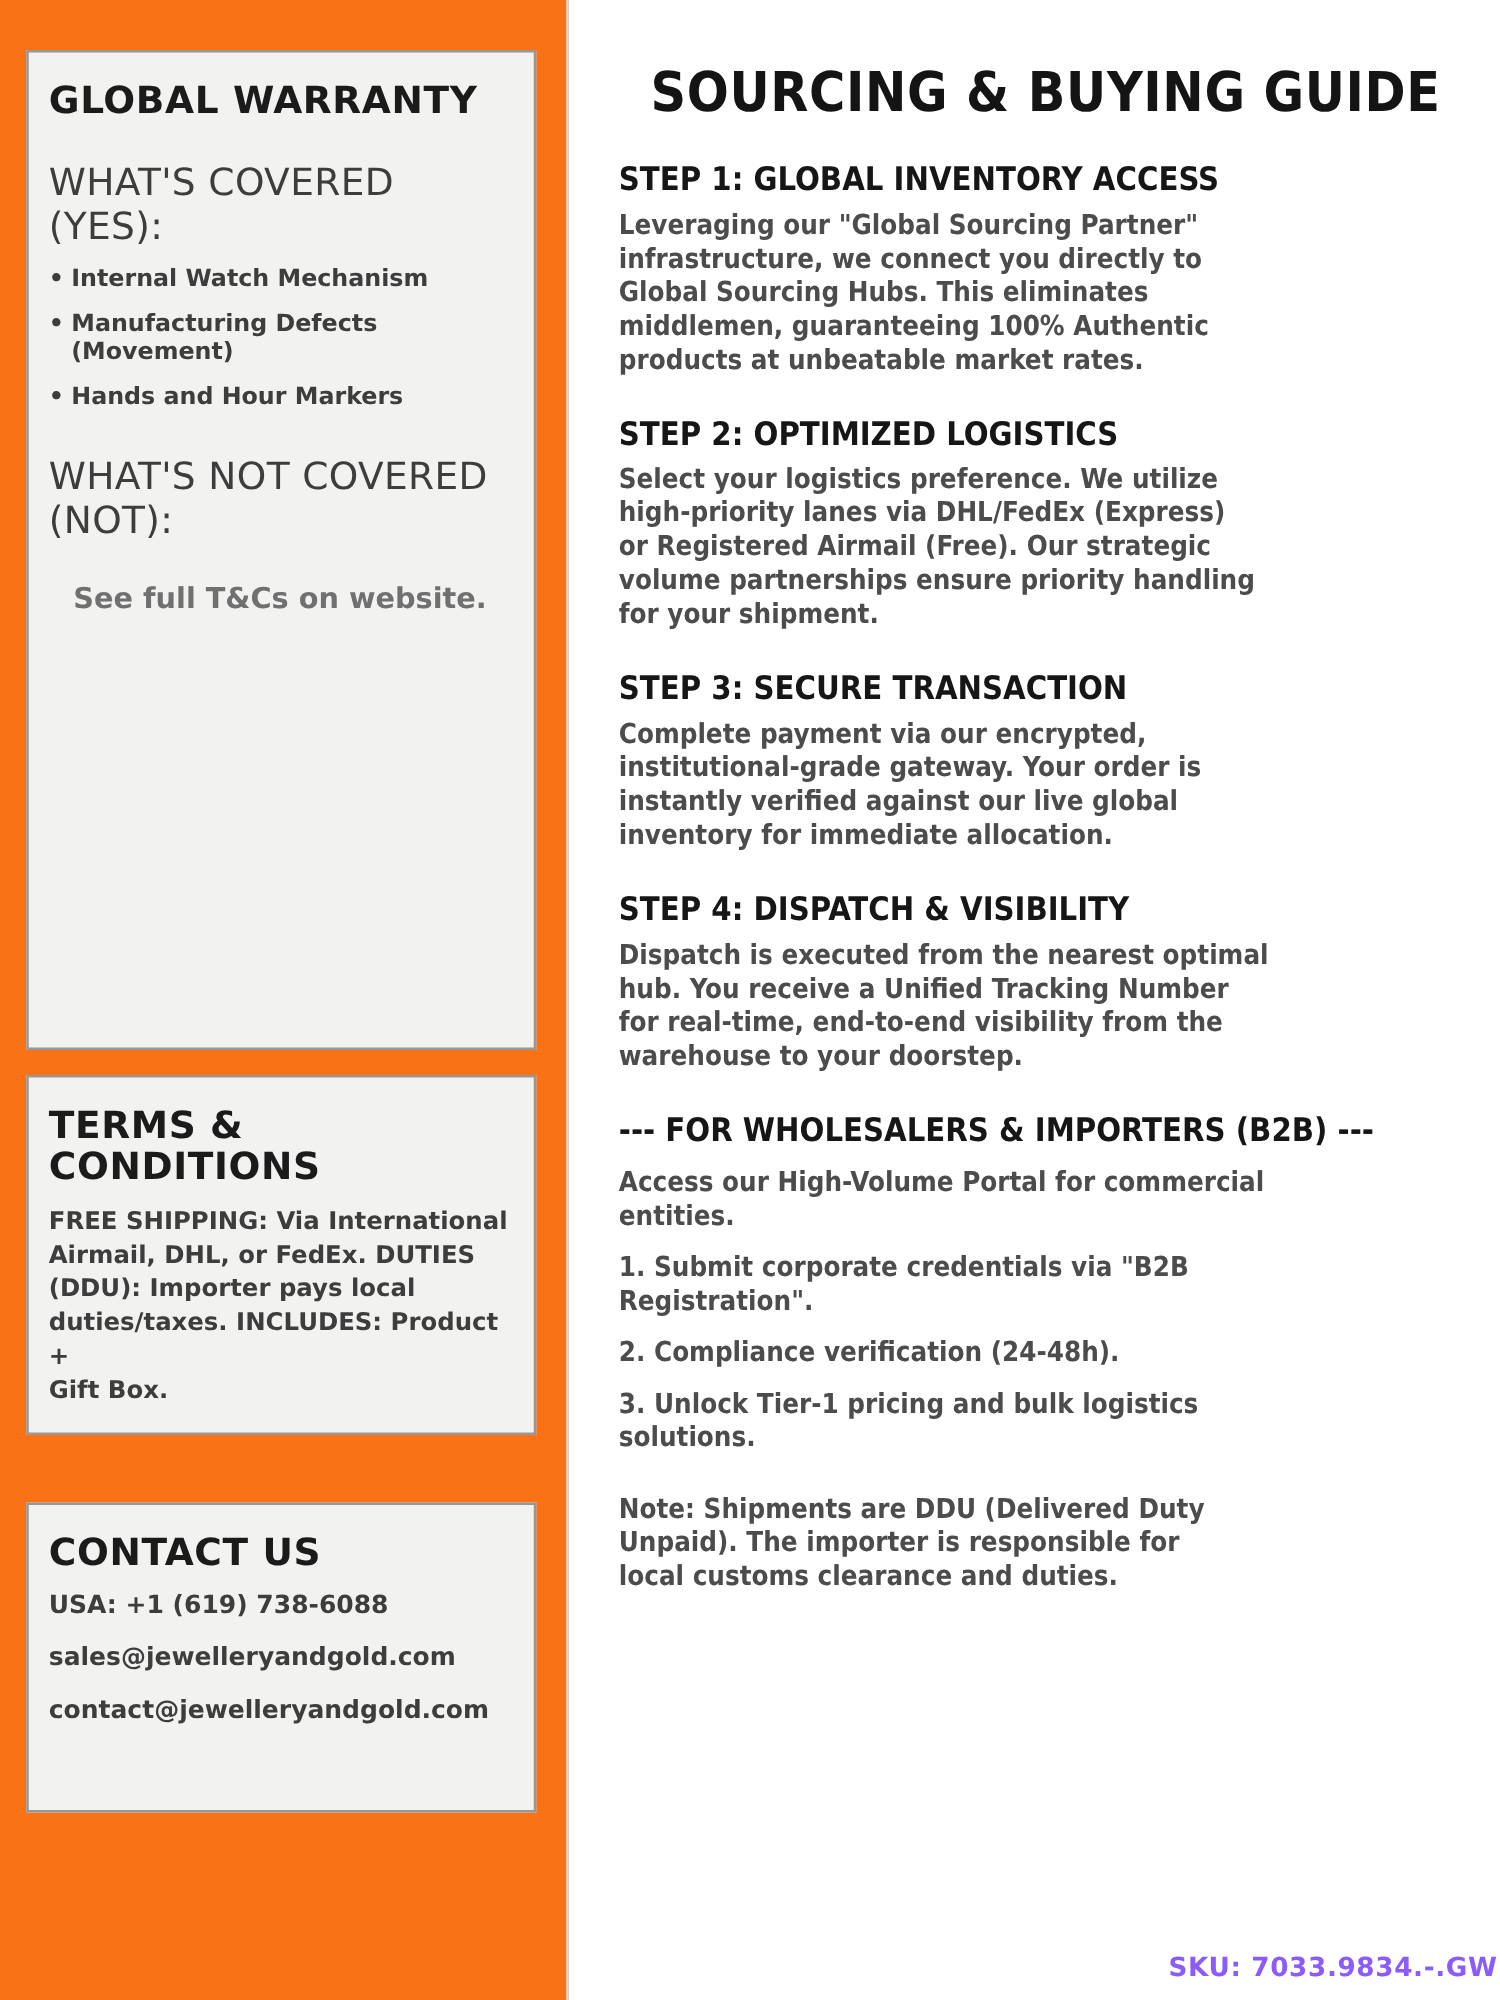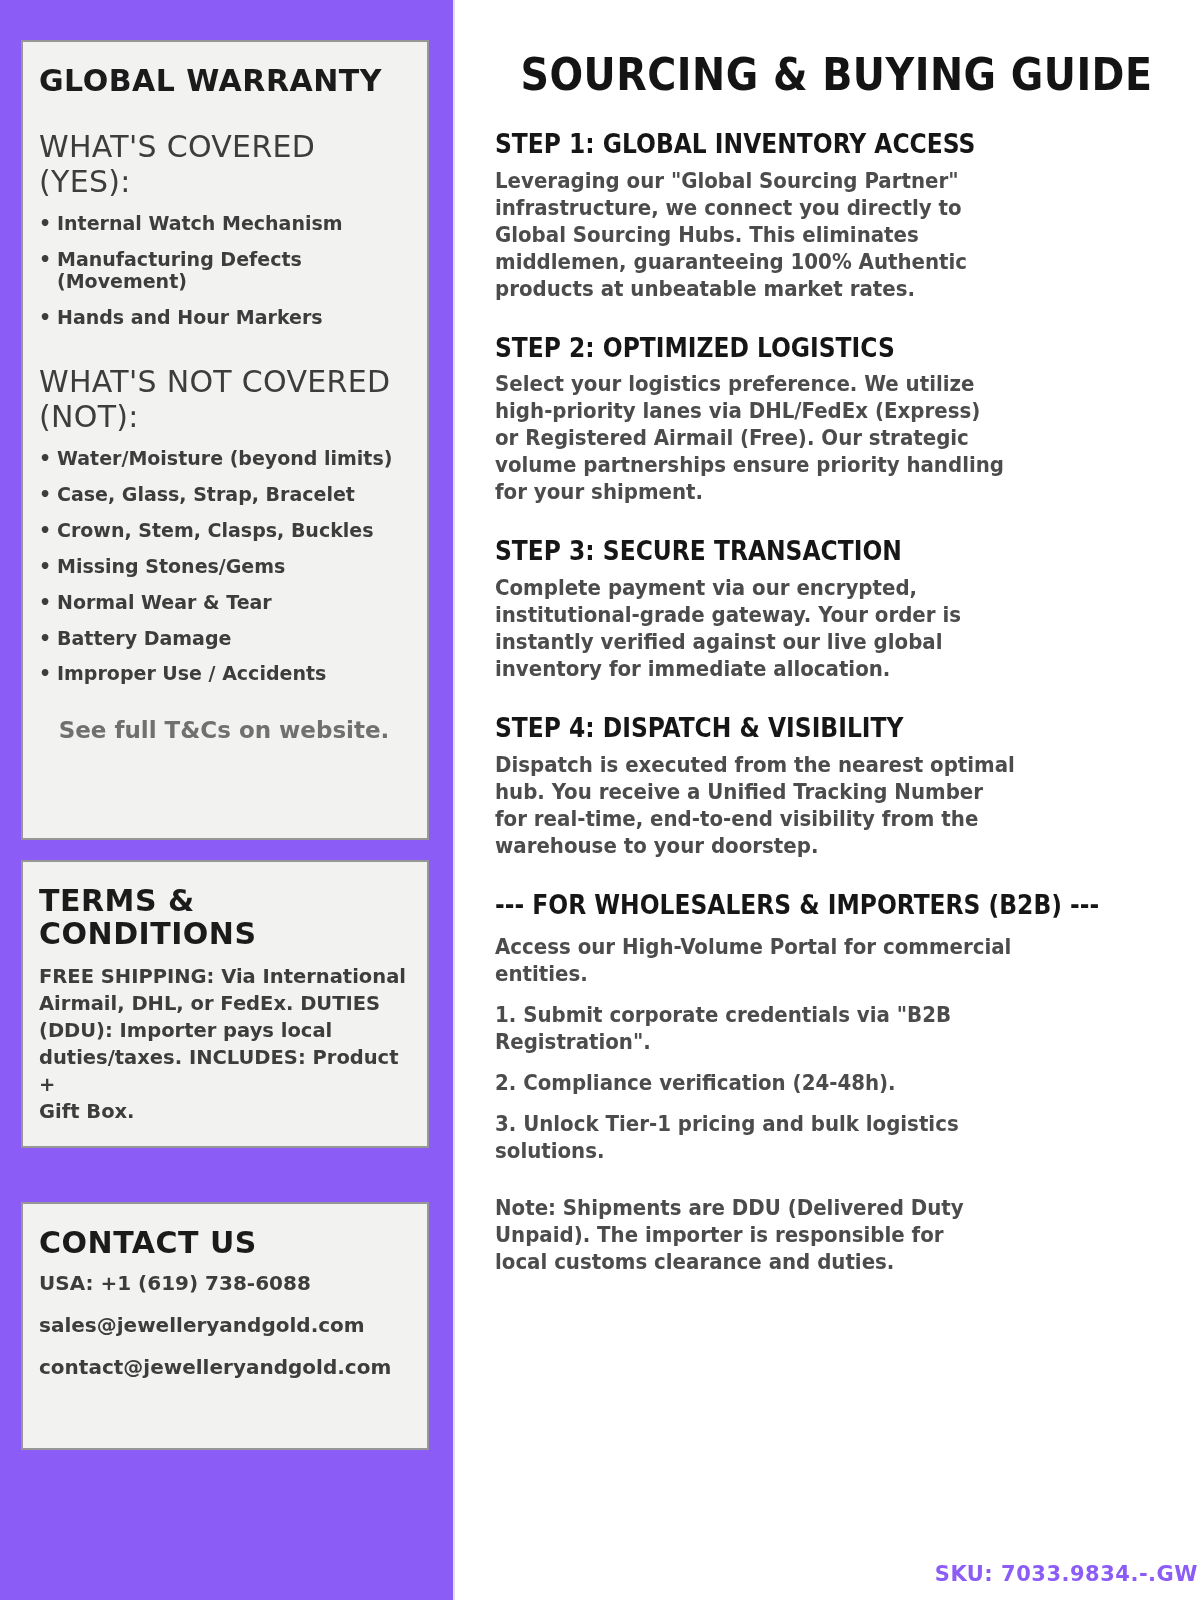--- a/index.html
+++ b/index.html
@@ -5,21 +5,21 @@
   html,body{margin:0;padding:0;}
   body{
     width:1200px;height:1600px;position:relative;background:#ffffff;
     font-family:"DejaVu Sans", sans-serif;
     -webkit-font-smoothing:antialiased;
     overflow:hidden;
   }
   
   .sidebar{
     position:absolute;left:0;top:0;width:455px;height:1600px;
-    background:#8b5cf6;border-right:2px solid #dedede;box-sizing:border-box;
+    background:#f97316;border-right:2px solid #dedede;box-sizing:border-box;
   }
   .panel{
     position:absolute;left:21px;width:408px;box-sizing:border-box;
     border:2px solid #979797;background:#f2f2f0;padding:18px 18px 16px 16px;
   }
   .panel-warranty{top:40px;height:800px;}
   .panel-terms{top:860px;height:288px;}
   .panel-contact{top:1202px;height:248px;}
   .panel h2{
     margin:4px 0 10px 0;font-size:30px;line-height:1.1;font-weight:700;
@@ -75,29 +75,20 @@
 
   <section class="panel panel-warranty">
     <h2>GLOBAL WARRANTY</h2>
     <div class="subhead">WHAT'S COVERED (YES):</div>
     <ul class="bullets">
       <li>Internal Watch Mechanism</li>
       <li>Manufacturing Defects (Movement)</li>
       <li>Hands and Hour Markers</li>
     </ul>
     <div class="subhead" style="margin-top:36px;">WHAT'S NOT COVERED (NOT):</div>
-    <ul class="bullets">
-      <li>Water/Moisture (beyond limits)</li>
-      <li>Case, Glass, Strap, Bracelet</li>
-      <li>Crown, Stem, Clasps, Buckles</li>
-      <li>Missing Stones/Gems</li>
-      <li>Normal Wear &amp; Tear</li>
-      <li>Battery Damage</li>
-      <li>Improper Use / Accidents</li>
-    </ul>
     <div class="footnote">See full T&amp;Cs on website.</div>
   </section>
 
   <section class="panel panel-terms">
     <h2>TERMS &amp; CONDITIONS</h2>
     <div class="terms-body">FREE SHIPPING: Via International
 Airmail, DHL, or FedEx.  DUTIES
 (DDU): Importer pays local
 duties/taxes.  INCLUDES: Product +
 Gift Box.</div>

